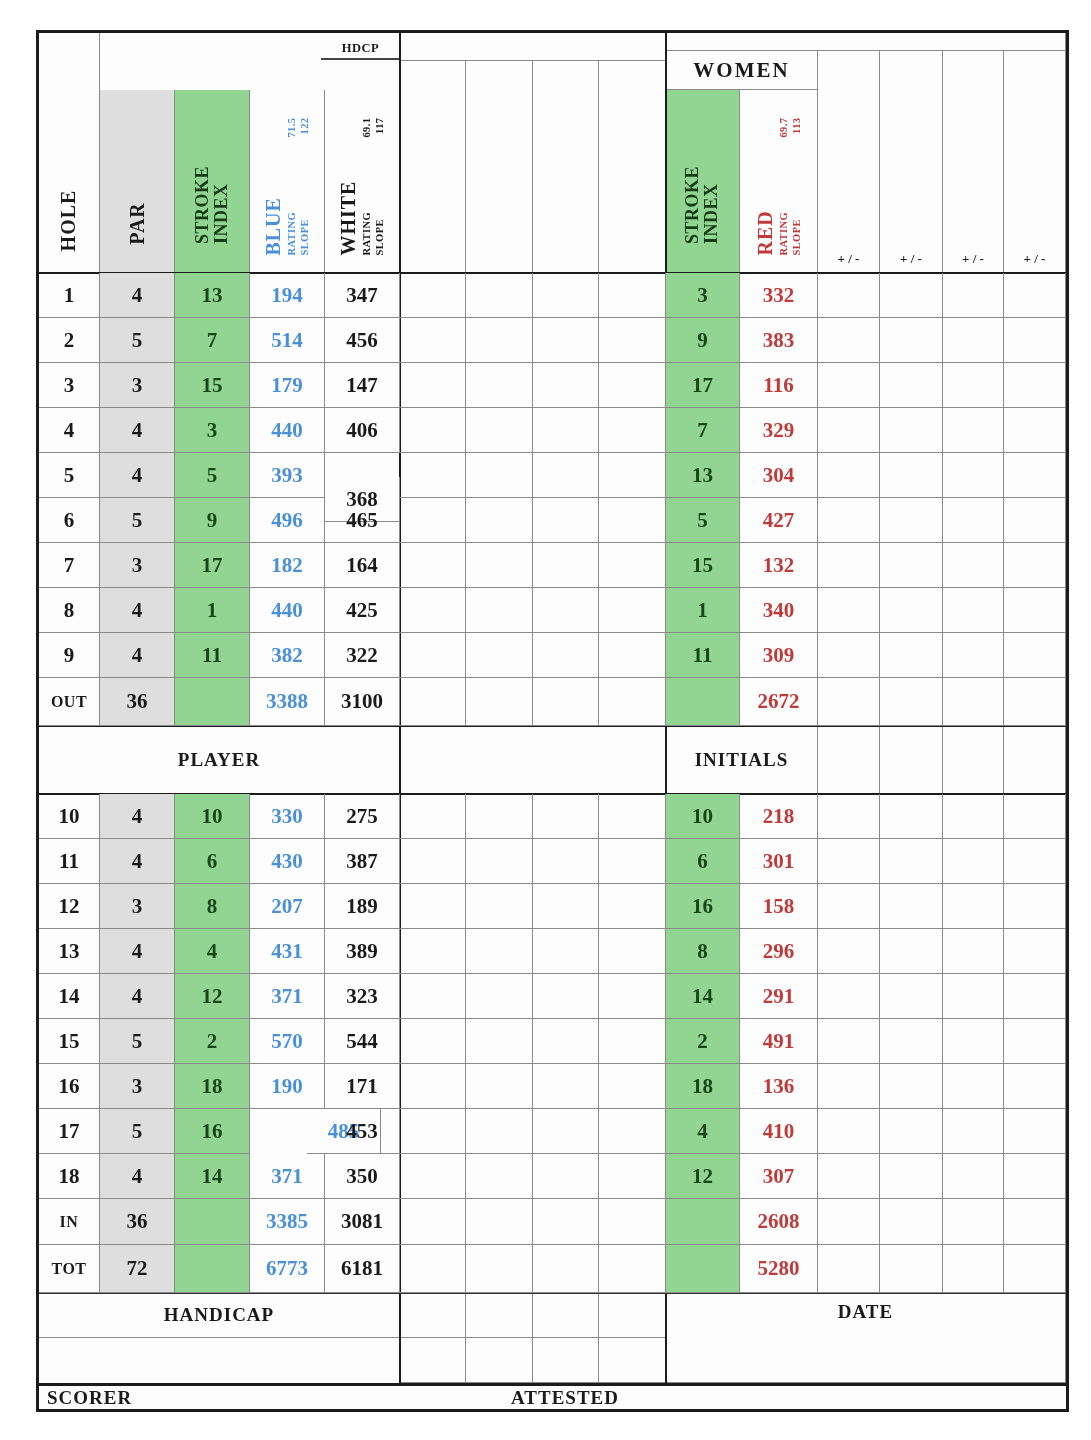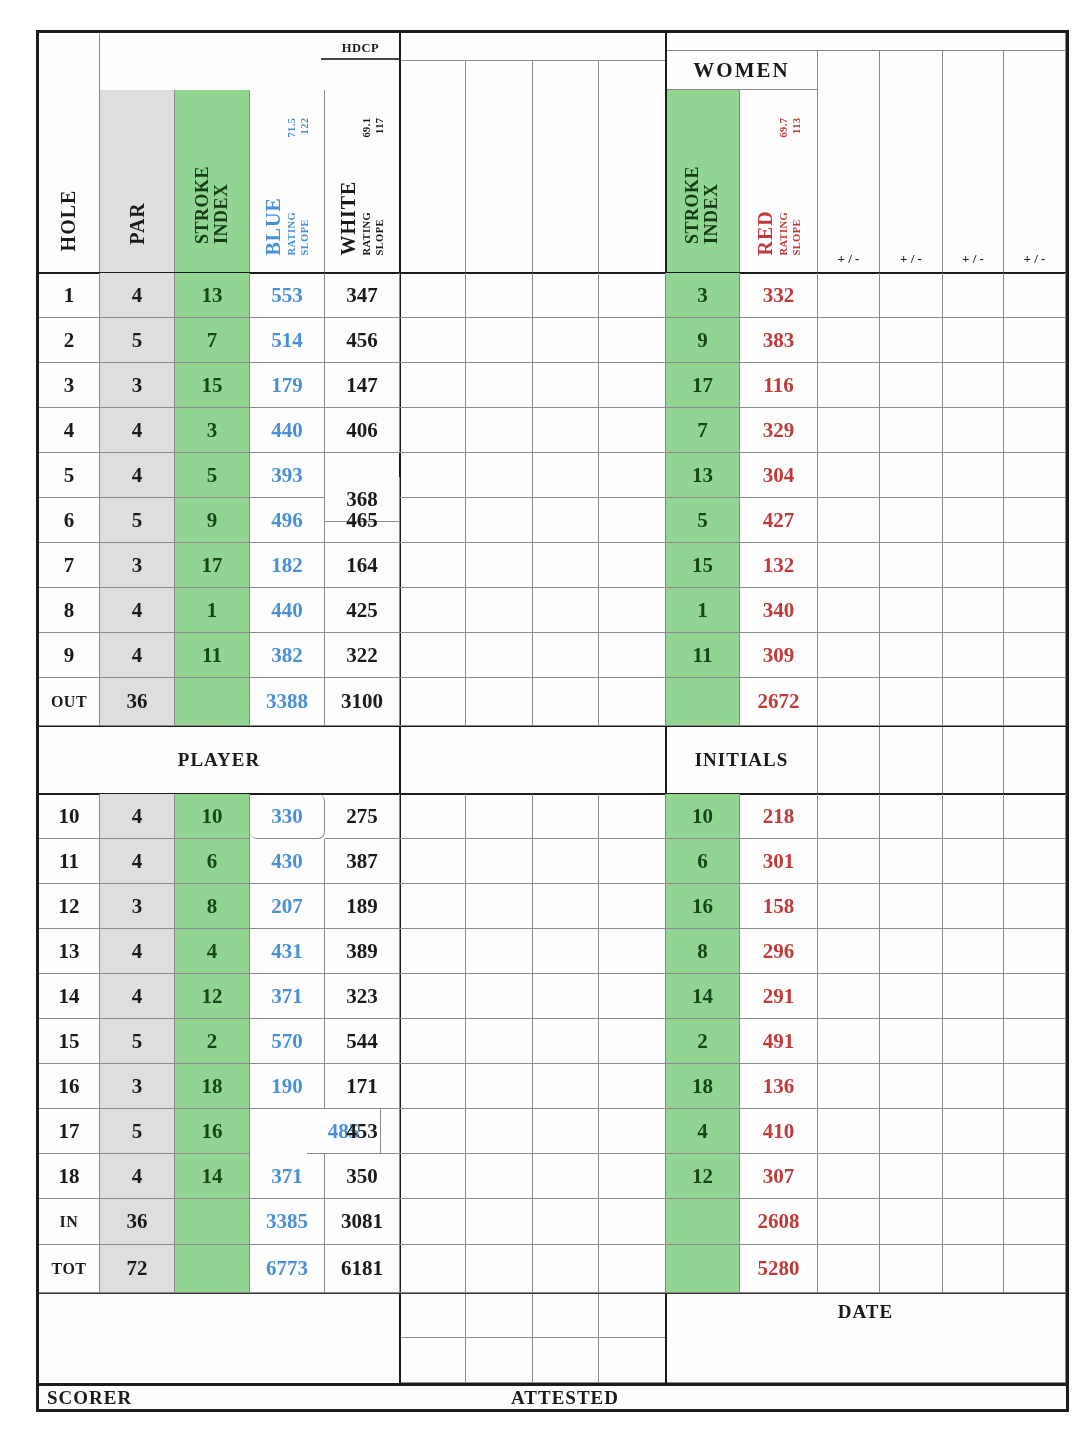--- a/index.html
+++ b/index.html
@@ -130,20 +130,21 @@
     </div>
 
   <div class="c midlab" style="left:0;top:693px;width:361px;height:68px">PLAYER</div>
   <div class="c" style="left:361px;top:693px;width:266px;height:68px"></div>
   <div class="c midlab" style="left:627px;top:693px;width:152px;height:68px">INITIALS</div>
   <div class="c" style="left:779px;top:693px;width:62px;height:68px"></div>
   <div class="c" style="left:841px;top:693px;width:63px;height:68px"></div>
   <div class="c" style="left:904px;top:693px;width:61px;height:68px"></div>
   <div class="c" style="left:965px;top:693px;width:62px;height:68px"></div>
 
+  <div class="c midlab" style="left:0;top:1260px;width:361px;height:45px">HANDICAP</div>
   <div class="c" style="left:361px;top:1260px;width:66px;height:45px"></div>
   <div class="c" style="left:427px;top:1260px;width:67px;height:45px"></div>
   <div class="c" style="left:494px;top:1260px;width:66px;height:45px"></div>
   <div class="c" style="left:560px;top:1260px;width:67px;height:45px"></div>
 
   <div class="c" style="left:361px;top:1305px;width:66px;height:45px"></div>
   <div class="c" style="left:427px;top:1305px;width:67px;height:45px"></div>
   <div class="c" style="left:494px;top:1305px;width:66px;height:45px"></div>
   <div class="c" style="left:560px;top:1305px;width:67px;height:45px"></div>
 
@@ -153,21 +154,21 @@
 
   <div class="vline" style="left:359.5px;top:0;height:1350px"></div>
   <div class="vline" style="left:625.5px;top:0;height:1350px"></div>
   <div class="hline" style="left:0;top:238.5px;width:1027px"></div>
   <div class="hline" style="left:0;top:691.5px;width:1027px"></div>
   <div class="hline" style="left:0;top:759.5px;width:1027px"></div>
   <div class="hline" style="left:0;top:1258.5px;width:1027px;background:#333"></div>
 <div class="c num" style="left: 0px; top: 240px; width: 61px; height: 45px;">1</div>
     <div class="c num gray" style="left: 61px; top: 240px; width: 75px; height: 45px;">4</div>
     <div class="c num green dg" style="left: 136px; top: 240px; width: 75px; height: 45px;">13</div>
-    <div class="c num bl" style="left: 211px; top: 240px; width: 75px; height: 45px;">553</div>
+    <div class="c num bl" style="left: 211px; top: 240px; width: 75px; height: 45px;">194</div>
     <div class="c num" style="left: 286px; top: 240px; width: 75px; height: 45px;">347</div>
     <div class="c" style="left: 361px; top: 240px; width: 66px; height: 45px;"></div>
     <div class="c" style="left: 427px; top: 240px; width: 67px; height: 45px;"></div>
     <div class="c" style="left: 494px; top: 240px; width: 66px; height: 45px;"></div>
     <div class="c" style="left: 560px; top: 240px; width: 67px; height: 45px;"></div>
     <div class="c num green dg" style="left: 627px; top: 240px; width: 74px; height: 45px;">3</div>
     <div class="c num rd" style="left: 701px; top: 240px; width: 78px; height: 45px;">332</div>
     <div class="c" style="left: 779px; top: 240px; width: 62px; height: 45px;"></div>
     <div class="c" style="left: 841px; top: 240px; width: 63px; height: 45px;"></div>
     <div class="c" style="left: 904px; top: 240px; width: 61px; height: 45px;"></div>
@@ -303,21 +304,21 @@
     <div class="c" style="left: 560px; top: 645px; width: 67px; height: 48px;"></div>
     <div class="c green" style="left: 627px; top: 645px; width: 74px; height: 48px;"></div>
     <div class="c num rd" style="left: 701px; top: 645px; width: 78px; height: 48px;">2672</div>
     <div class="c" style="left: 779px; top: 645px; width: 62px; height: 48px;"></div>
     <div class="c" style="left: 841px; top: 645px; width: 63px; height: 48px;"></div>
     <div class="c" style="left: 904px; top: 645px; width: 61px; height: 48px;"></div>
     <div class="c" style="left: 965px; top: 645px; width: 62px; height: 48px;"></div>
     <div class="c num" style="left: 0px; top: 761px; width: 61px; height: 45px;">10</div>
     <div class="c num gray" style="left: 61px; top: 761px; width: 75px; height: 45px;">4</div>
     <div class="c num green dg" style="left: 136px; top: 761px; width: 75px; height: 45px;">10</div>
-    <div class="c num bl" style="left: 211px; top: 761px; width: 75px; height: 45px; border-radius: 7px;">330</div>
+    <div class="c num bl" style="left: 211px; top: 761px; width: 75px; height: 45px;">330</div>
     <div class="c num" style="left: 286px; top: 761px; width: 75px; height: 45px;">275</div>
     <div class="c" style="left: 361px; top: 761px; width: 66px; height: 45px;"></div>
     <div class="c" style="left: 427px; top: 761px; width: 67px; height: 45px;"></div>
     <div class="c" style="left: 494px; top: 761px; width: 66px; height: 45px;"></div>
     <div class="c" style="left: 560px; top: 761px; width: 67px; height: 45px;"></div>
     <div class="c num green dg" style="left: 627px; top: 761px; width: 74px; height: 45px;">10</div>
     <div class="c num rd" style="left: 701px; top: 761px; width: 78px; height: 45px;">218</div>
     <div class="c" style="left: 779px; top: 761px; width: 62px; height: 45px;"></div>
     <div class="c" style="left: 841px; top: 761px; width: 63px; height: 45px;"></div>
     <div class="c" style="left: 904px; top: 761px; width: 61px; height: 45px;"></div>

